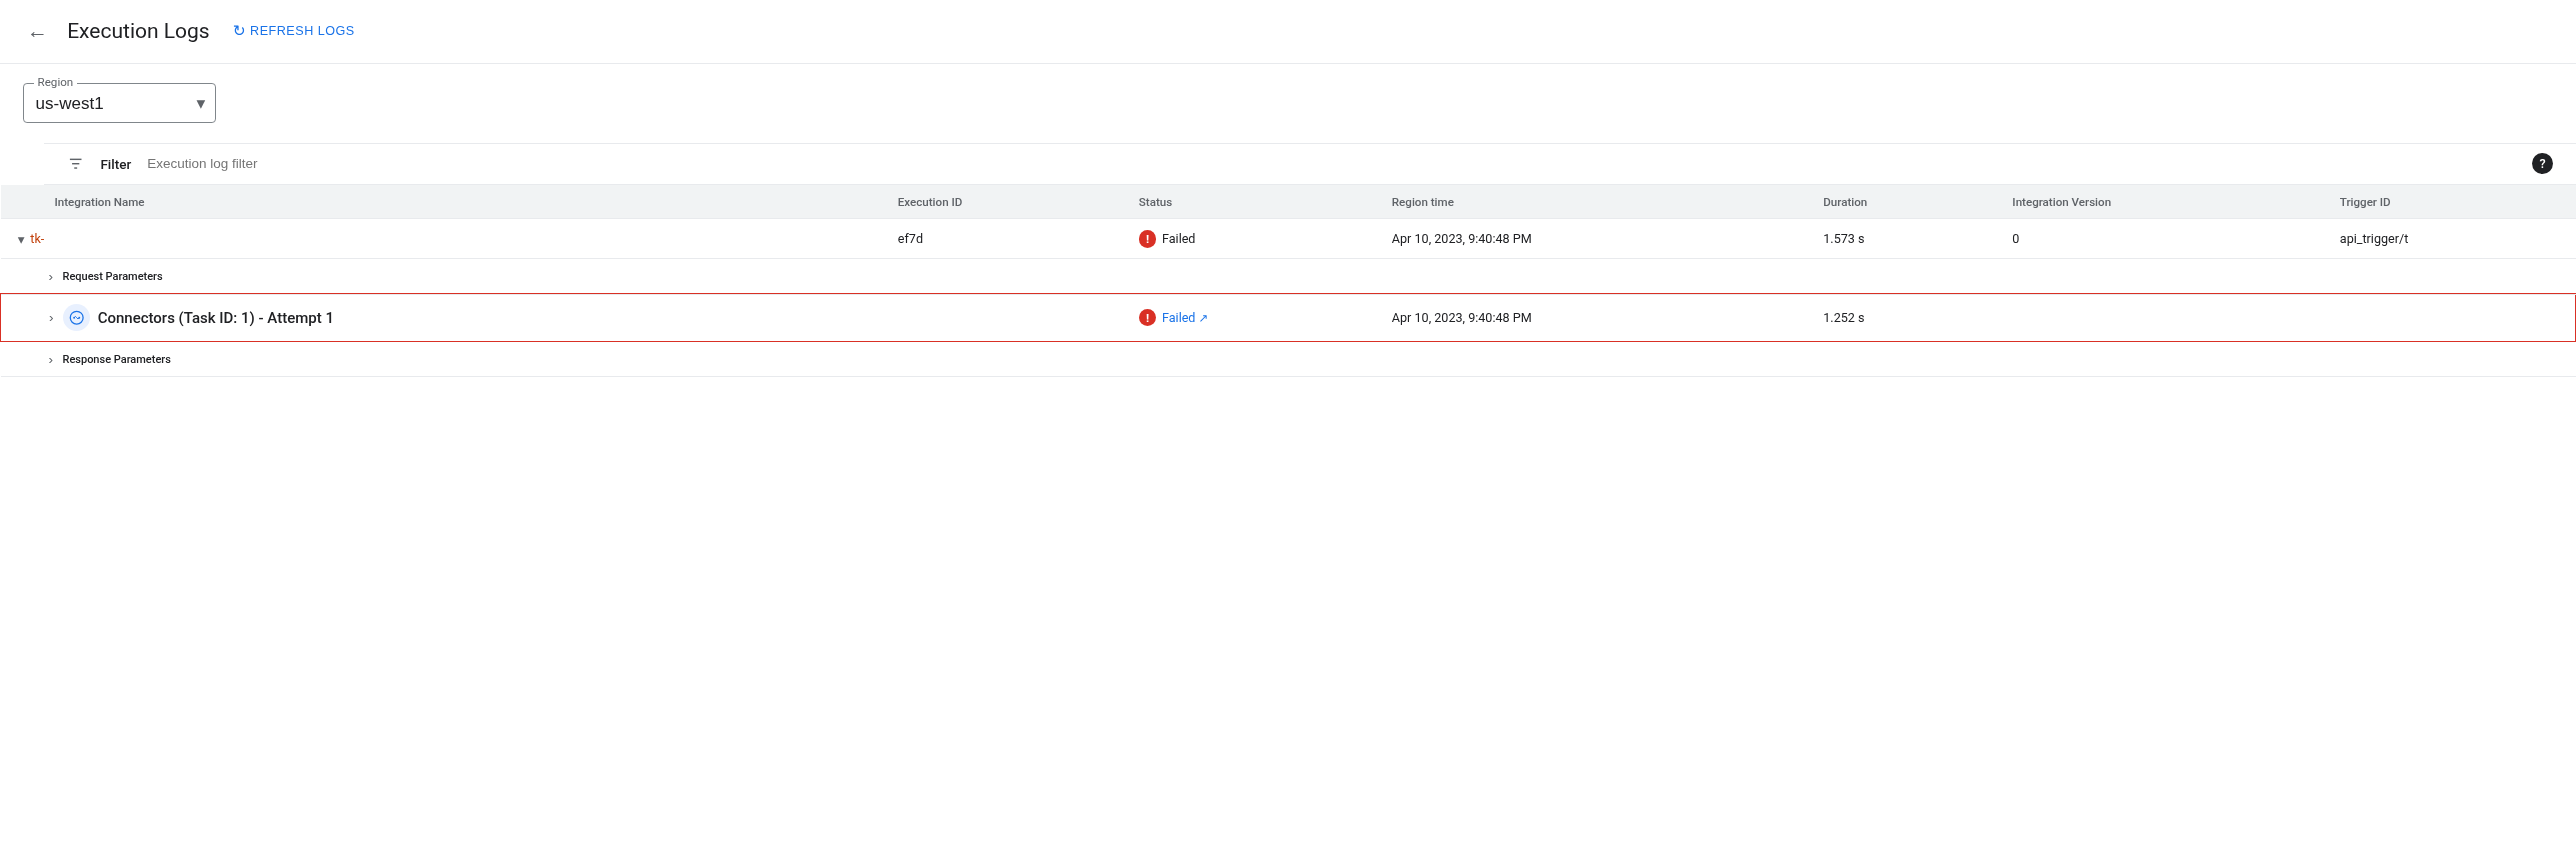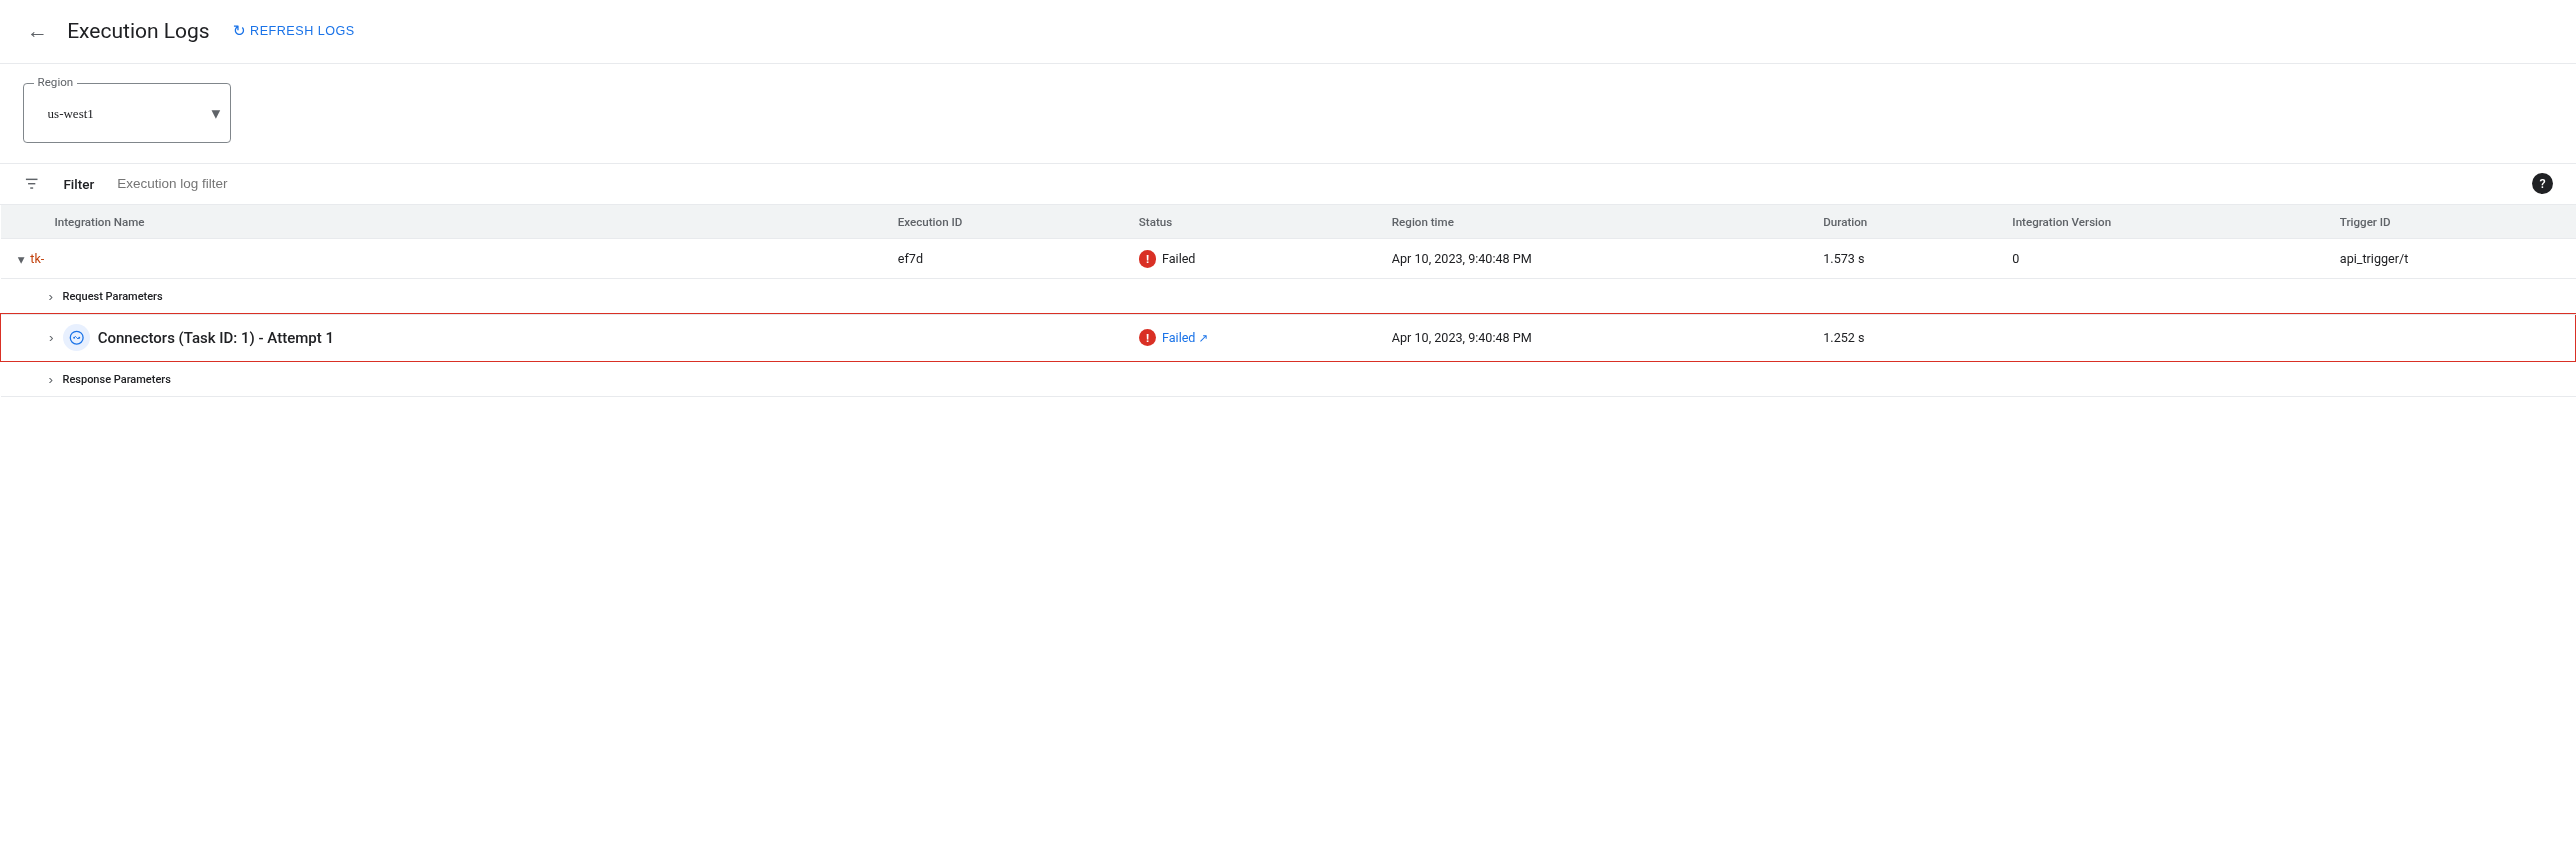--- a/index.html
+++ b/index.html
@@ -58,62 +58,62 @@
 
     
     .region-section {
       padding: 19.3px 23px;
     }
     .region-select-wrapper {
       position: relative;
       display: inline-block;
       border: 1px solid #80868b;
       border-radius: 3.9px;
-      padding: 12px;
-      width: 208px;
+      padding: 0;
+      width: 193px;
     }
     .region-label {
       position: absolute;
       top: -8.7px;
       left: 9.7px;
       background: #fff;
       padding: 0 3.9px;
       font-size: 11.6px;
       color: #5f6368;
     }
     .region-select {
       appearance: none;
       background: none;
       border: none;
       width: 100%;
       padding: 9.7px 35px 9.7px 11.6px;
-      font-size: 13px;
+      font-size: 17px;
       color: #202124;
       cursor: pointer;
       outline: none;
-      font-family: Liberation Serif, serif;
     }
     .region-chevron {
       position: absolute;
       right: 9.7px;
       top: 50%;
       transform: translateY(-50%);
       pointer-events: none;
       color: #5f6368;
       font-size: 17.4px;
     }
 
     
     .filter-bar {
       display: flex;
       align-items: center;
       padding: 9.7px 23px;
       border-top: 1px solid #e8eaed;
       border-bottom: 1px solid #e8eaed;
-      gap: 23px;
+      gap: 16px;
+      margin-left: 44px;
     }
     .filter-icon {
       color: #5f6368;
       font-size: 17.4px;
       display: flex;
       align-items: center;
     }
     .filter-label {
       font-weight: 500;
       font-size: 13.5px;

